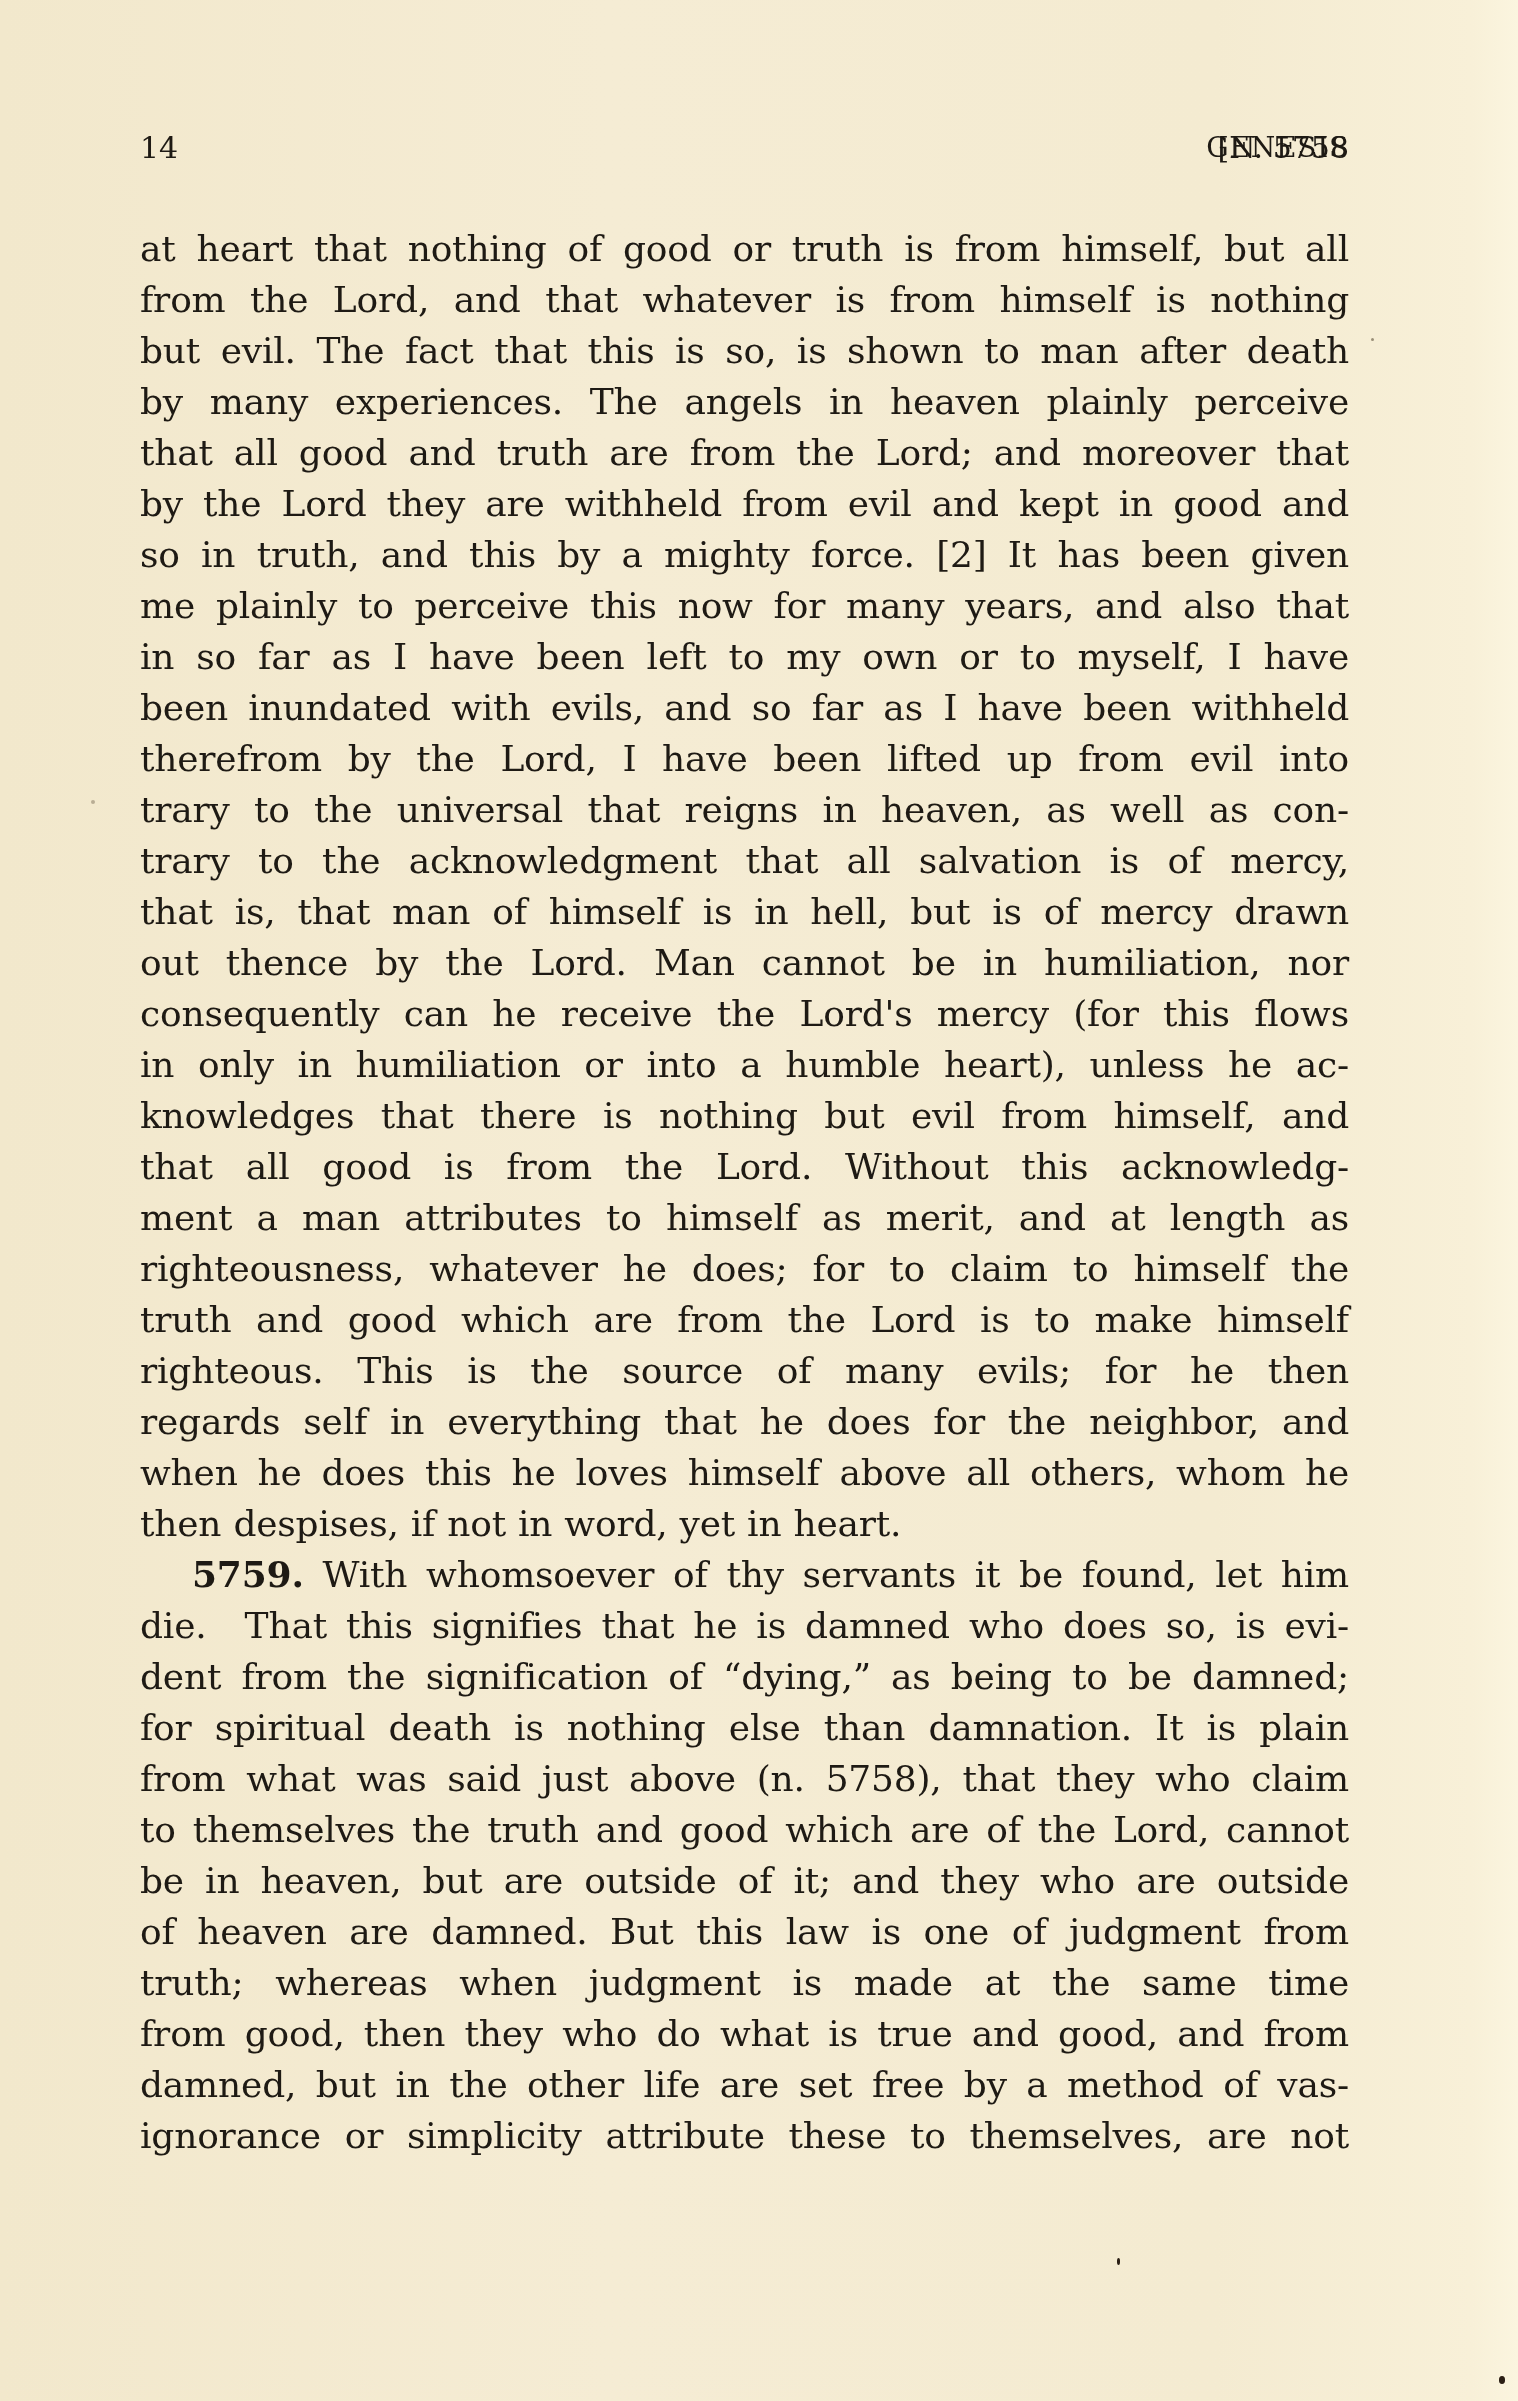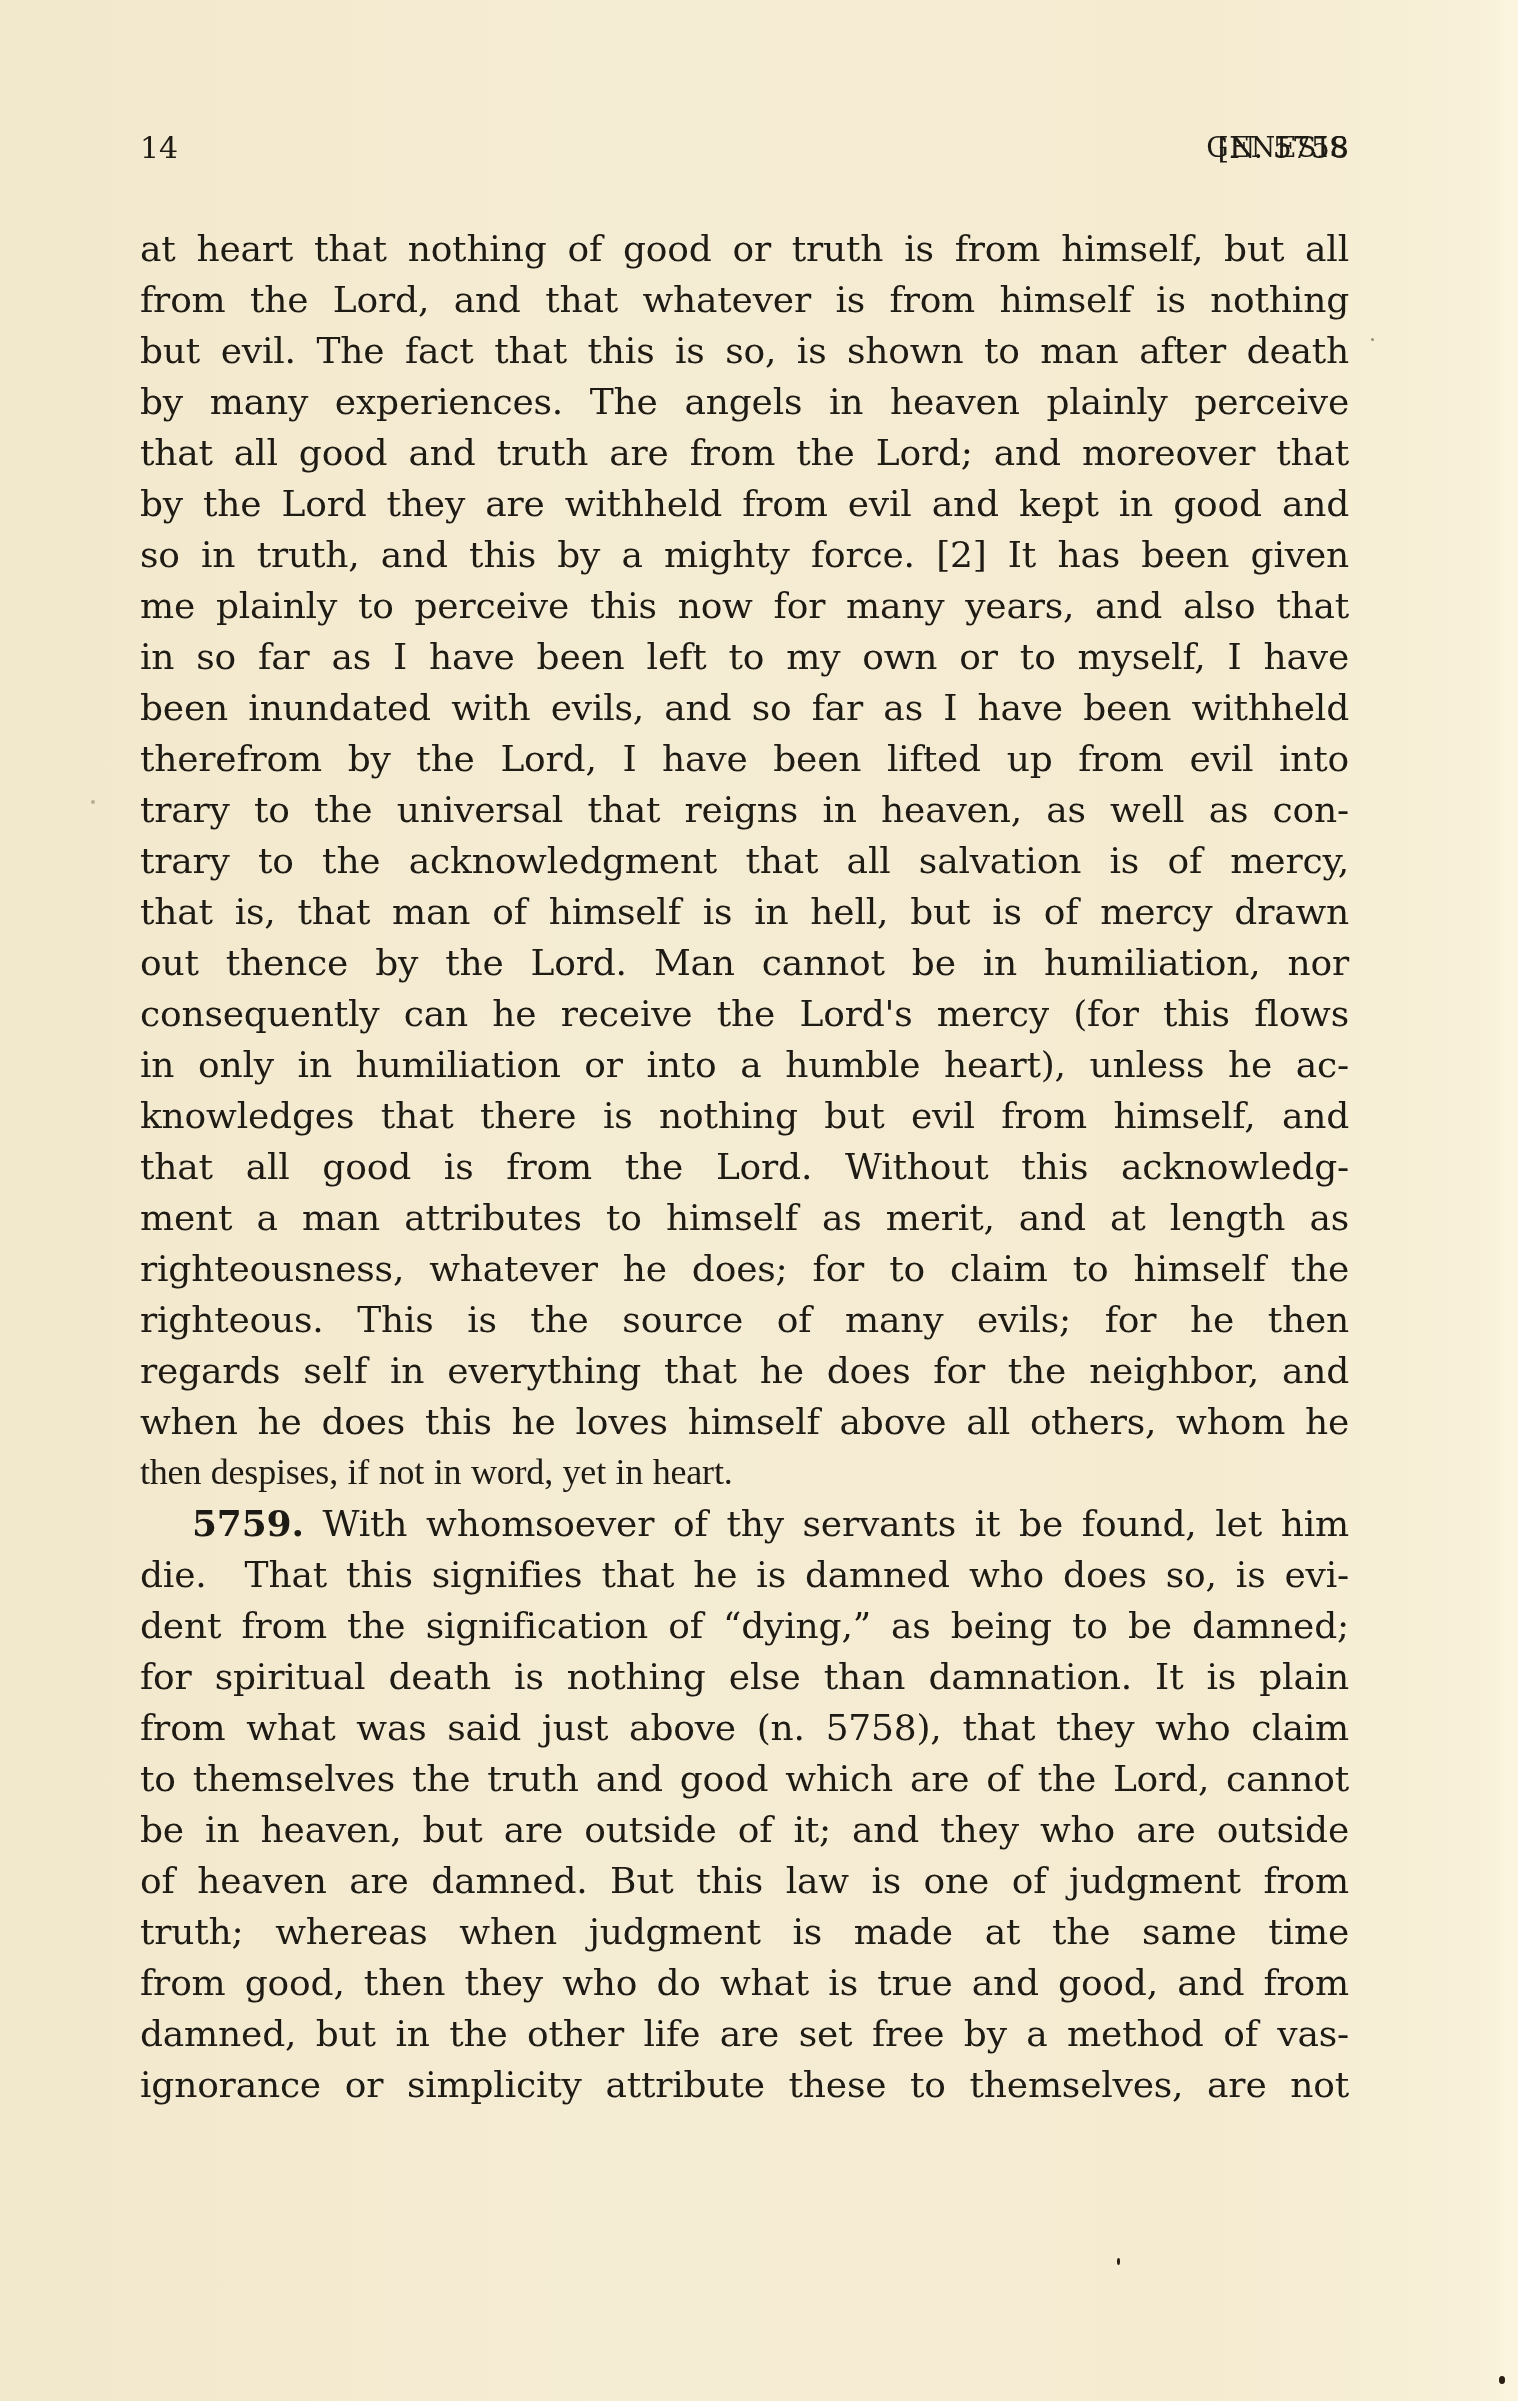--- a/index.html
+++ b/index.html
@@ -64,21 +64,20 @@
     }
     .line {
       display: block;
       white-space: nowrap;
       text-align: justify;
       text-align-last: justify;
       height: 51px;
     }
     .line.last {
       text-align-last: left;
-      font-family: Liberation Serif, serif;
     }
     .line.indent {
       padding-left: 52px;
     }
     .num {
       font-weight: bold;
     }
     .it {
     }
     .speck {
@@ -114,20 +113,21 @@
       <span class="line">trary to the universal that reigns in heaven, as well as con-</span>
       <span class="line">trary to the acknowledgment that all salvation is of mercy,</span>
       <span class="line">that is, that man of himself is in hell, but is of mercy drawn</span>
       <span class="line">out thence by the Lord.  Man cannot be in humiliation, nor</span>
       <span class="line">consequently can he receive the Lord's mercy (for this flows</span>
       <span class="line">in only in humiliation or into a humble heart), unless he ac-</span>
       <span class="line">knowledges that there is nothing but evil from himself, and</span>
       <span class="line">that all good is from the Lord.  Without this acknowledg-</span>
       <span class="line">ment a man attributes to himself as merit, and at length as</span>
       <span class="line">righteousness, whatever he does; for to claim to himself the</span>
+      <span class="line">truth and good which are from the Lord is to make himself</span>
       <span class="line">righteous.  This is the source of many evils; for he then</span>
       <span class="line">regards self in everything that he does for the neighbor, and</span>
       <span class="line">when he does this he loves himself above all others, whom he</span>
       <span class="line last">then despises, if not in word, yet in heart.</span>
     </div>
 
     <div>
       <span class="line indent"><span class="num">5759.</span> <span class="it">With whomsoever of thy servants it be found, let him</span></span>
       <span class="line"><span class="it">die.</span>&nbsp;&nbsp;<span>That this signifies that he is damned who does so, is evi-</span></span>
       <span class="line">dent from the signification of “dying,” as being to be damned;</span>

